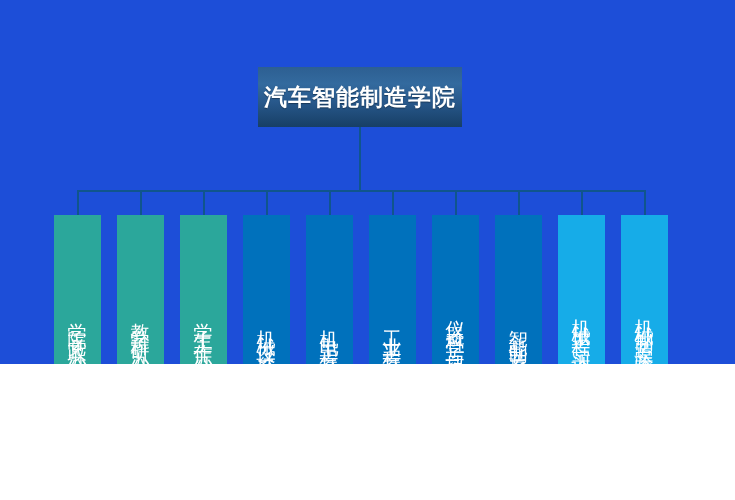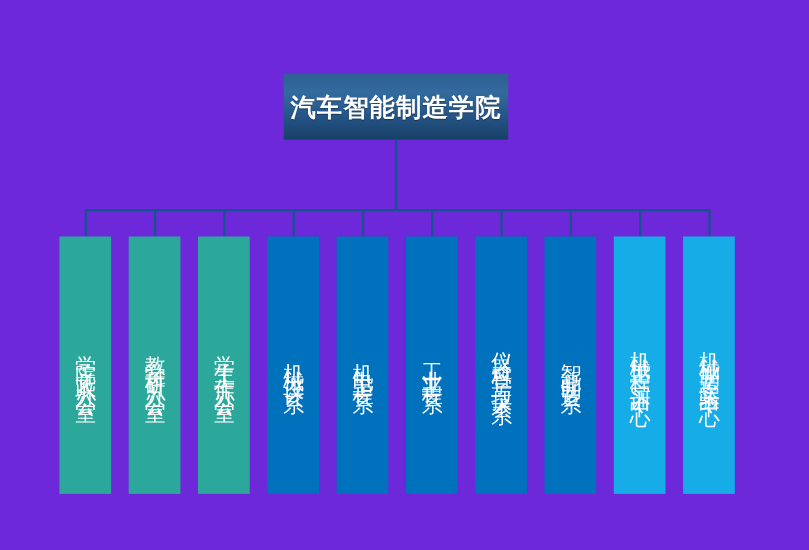--- a/index.html
+++ b/index.html
@@ -4,22 +4,22 @@
 <style>
   html, body {
     margin: 0;
     padding: 0;
     background: #ffffff;
     font-family: "DejaVu Sans", "Liberation Sans", sans-serif;
   }
   .canvas {
     position: relative;
     width: 735px;
-    height: 500px;
-    background: #6d28d9;
+    height: 364px;
+    background: #1d4ed8;
     overflow: hidden;
   }
   
   .root-box {
     position: absolute;
     left: 258px;
     top: 67px;
     width: 204px;
     height: 60px;
     background: linear-gradient(180deg, #2d5f92 0%, #336a9e 28%, #27578a 60%, #173f66 100%);

